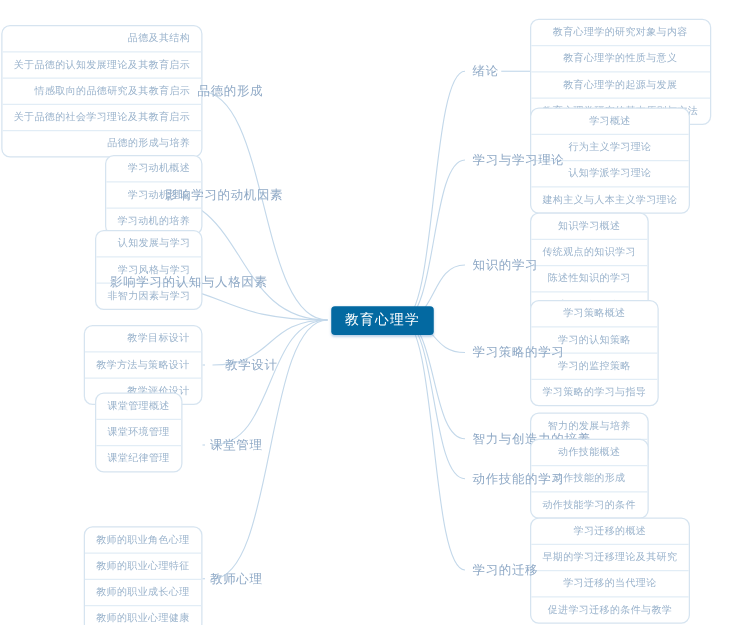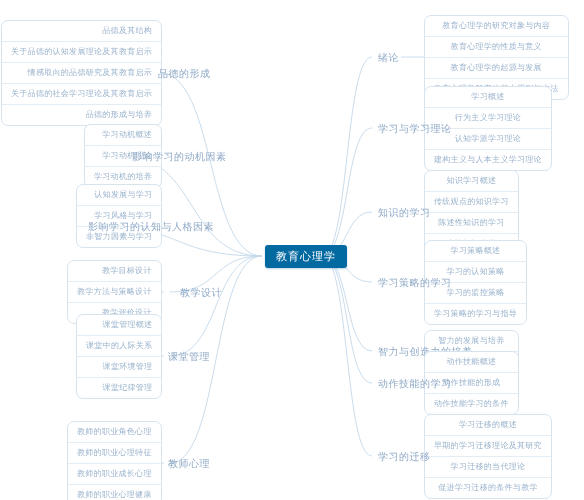--- a/index.html
+++ b/index.html
@@ -167,21 +167,20 @@
       </div>
       <div class="branch-label left" style="top: 220.5px; left: 88px;">影响学习的认知与人格因素</div>
       <div class="leaf-group left" style="top: 260px; left: 67px;">
         <div class="leaf left edge">教学目标设计</div>
         <div class="leaf left">教学方法与策略设计</div>
         <div class="leaf left">教学评价设计</div>
       </div>
       <div class="branch-label left" style="top: 286.5px; left: 168px; margin-left: 12px;">教学设计</div>
       <div class="leaf-group left" style="top: 313.5px; left: 76px;">
         <div class="leaf left edge">课堂管理概述</div>
-        <div class="leaf left">课堂中的人际关系</div>
         <div class="leaf left">课堂环境管理</div>
         <div class="leaf left">课堂纪律管理</div>
       </div>
       <div class="branch-label left" style="top: 350.5px; left: 168px;">课堂管理</div>
       <div class="leaf-group left" style="top: 420.5px; left: 67px;">
         <div class="leaf left edge">教师的职业角色心理</div>
         <div class="leaf left">教师的职业心理特征</div>
         <div class="leaf left">教师的职业成长心理</div>
         <div class="leaf left">教师的职业心理健康</div>
       </div>

